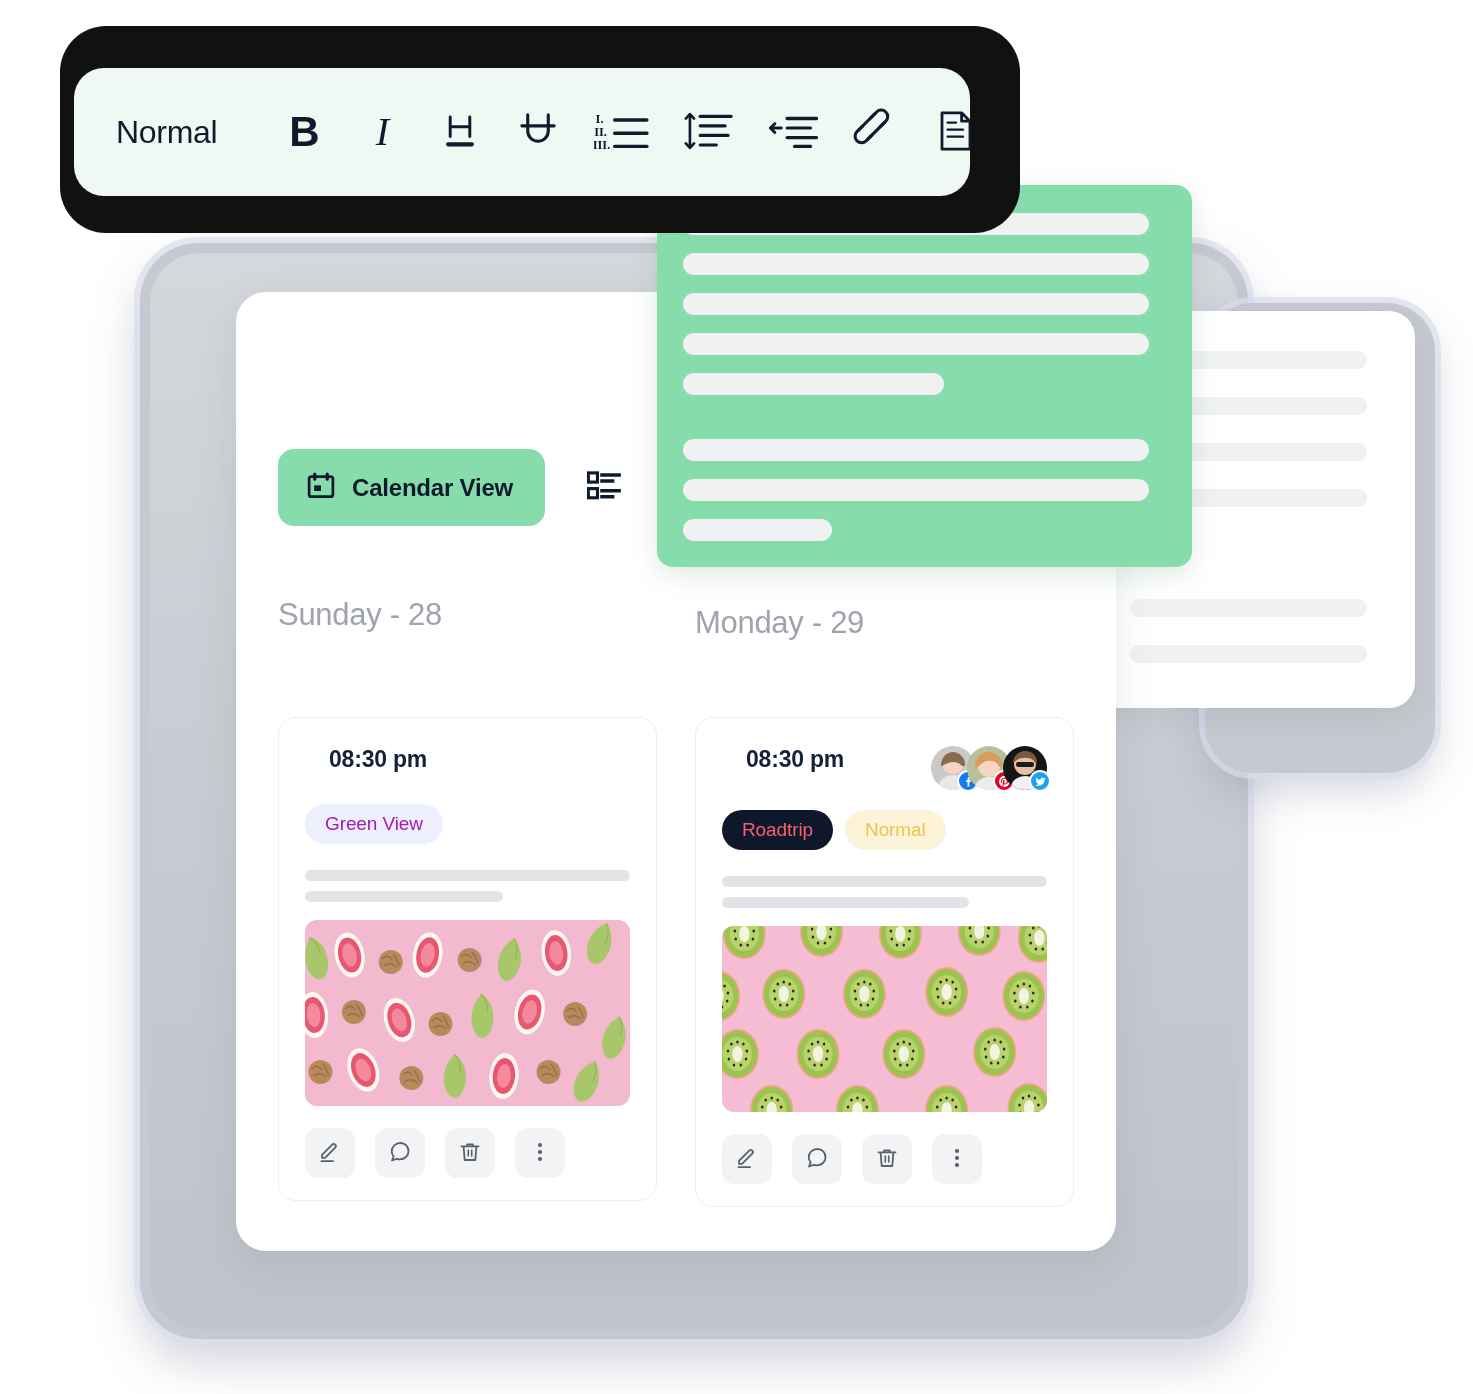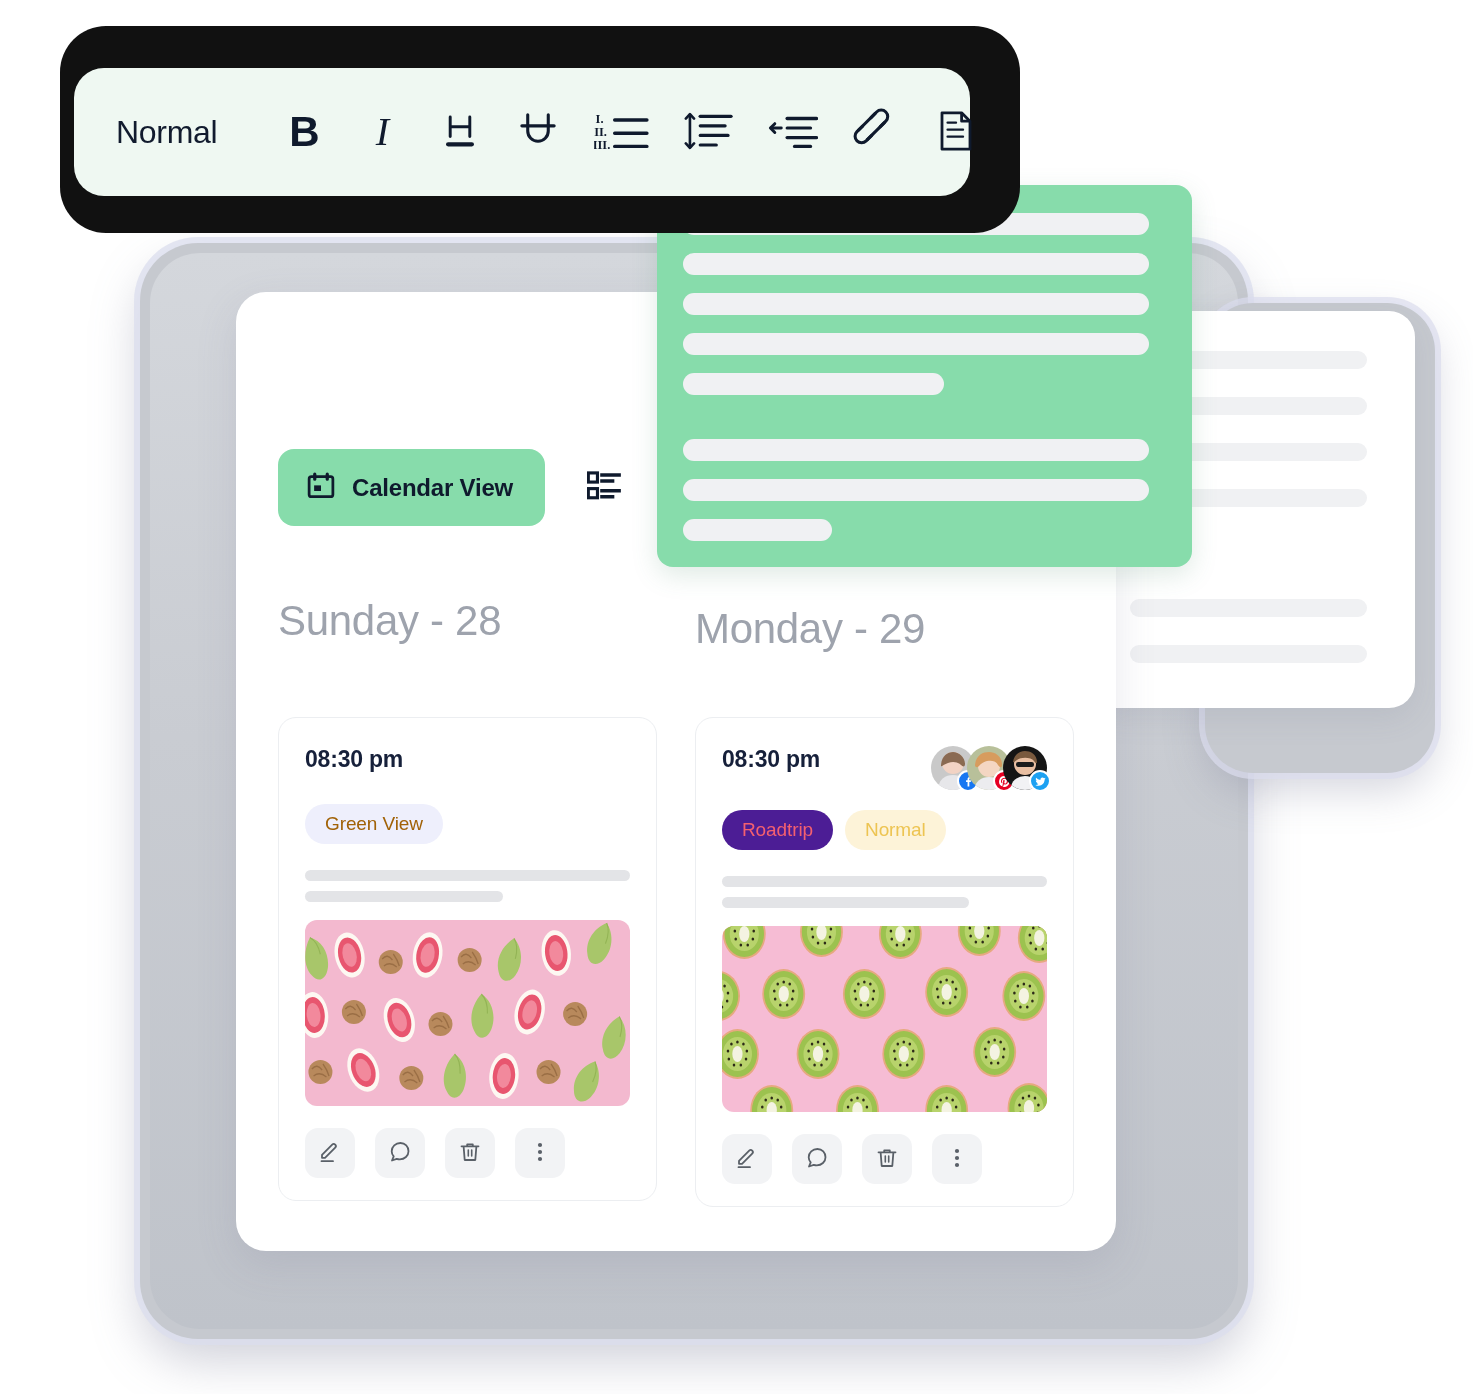--- a/index.html
+++ b/index.html
@@ -124,21 +124,21 @@
     border: none;
     cursor: pointer;
     padding: 6px;
     display: flex;
     align-items: center;
   }
 
   
   .day-head {
     position: absolute;
-    font-size: 42px;
+    font-size: 31px;
     color: #9ea3ad;
     letter-spacing: -0.3px;
   }
   .day-head.d0 { left: 42px;  top: 305px; }
   .day-head.d1 { left: 459px; top: 313px; }
 
   .post-card {
     position: absolute;
     top: 425px;
     width: 379px;
@@ -148,20 +148,21 @@
     padding: 28px 26px 22px 26px;
   }
   .post-card.c0 { left: 42px; }
   .post-card.c1 { left: 459px; }
 
   .pc-top {
     display: flex;
     align-items: flex-start;
     justify-content: space-between;
     min-height: 38px;
+    margin-left: 24px;
   }
   .pc-time {
     font-size: 23px;
     font-weight: 700;
     color: #16203a;
     letter-spacing: -0.2px;
   }
 
   .avatars { display: flex; }
   .avatar-wrap {
@@ -380,21 +381,21 @@
 
     <div class="day-head d0">Sunday - 28</div>
     <div class="day-head d1">Monday - 29</div>
 
     <div class="post-card c0">
       <div class="pc-top">
         <div class="pc-time">08:30 pm</div>
       </div>
 
       <div class="tags">
-        <span class="tag" style="background:#eeeffc;color:#a16207;">Green View</span>
+        <span class="tag" style="background:#eeeffc;color:#a21caf;">Green View</span>
       </div>
 
       <div class="skel">
         <div class="s w100"></div>
         <div class="s w60"></div>
       </div>
 
       <div class="thumb">
         <div class="fig-bg"></div>
         <svg viewBox="0 0 379 186" preserveAspectRatio="none" style="position:absolute;inset:0;width:100%;height:100%">
@@ -529,21 +530,21 @@
             <span class="badge" style="background:#1da1f2;">
               <svg viewBox="0 0 24 24" fill="#fff">
                   <path d="M21.5 6.4c-.7.3-1.45.52-2.24.62a3.9 3.9 0 0 0 1.72-2.16c-.76.45-1.6.78-2.49.95a3.9 3.9 0 0 0-6.65 3.56A11.07 11.07 0 0 1 3.8 5.3a3.9 3.9 0 0 0 1.2 5.2 3.9 3.9 0 0 1-1.76-.48v.05a3.9 3.9 0 0 0 3.13 3.82c-.57.15-1.17.18-1.76.07a3.9 3.9 0 0 0 3.64 2.7A7.82 7.82 0 0 1 2.5 18.3a11.03 11.03 0 0 0 5.98 1.75c7.18 0 11.1-5.94 11.1-11.1v-.5c.77-.55 1.43-1.25 1.92-2.05Z"></path>
                 </svg>
             </span>
           </div>
         </div>
       </div>
 
       <div class="tags">
-        <span class="tag" style="background:#4c1d95;color:#f4606f;">Roadtrip</span>
+        <span class="tag" style="background:#0f172a;color:#f4606f;">Roadtrip</span>
         <span class="tag" style="background:#fdf3d8;color:#edc452;">Normal</span>
       </div>
 
       <div class="skel">
         <div class="s w100"></div>
         <div class="s w75"></div>
       </div>
 
       <div class="thumb">
         <div class="kiwi-bg"></div>

